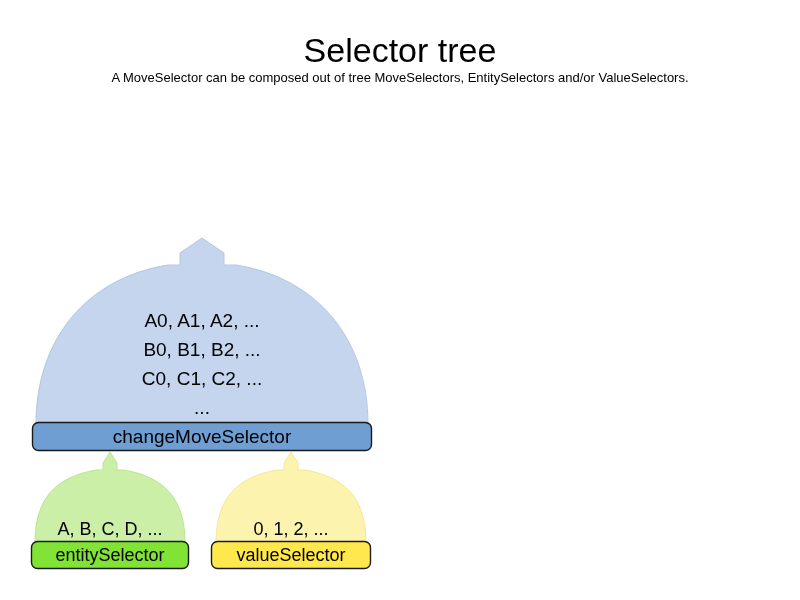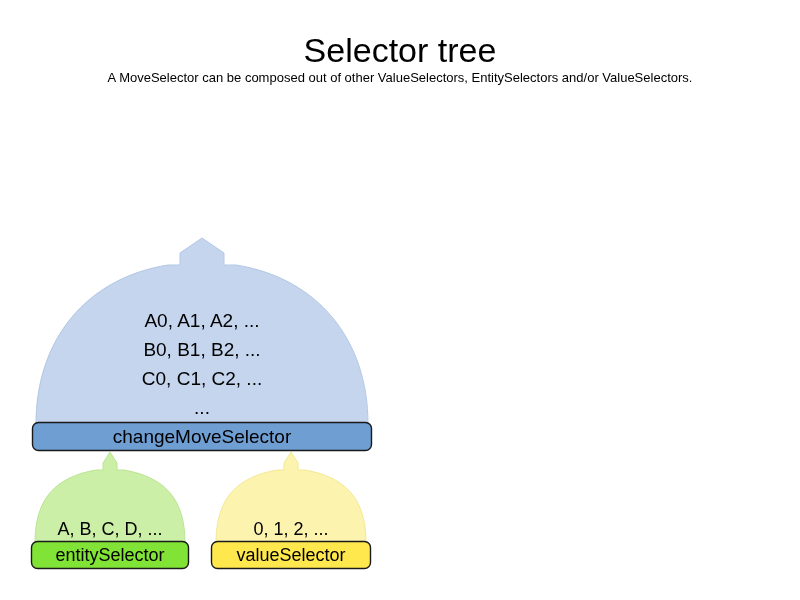--- a/index.html
+++ b/index.html
@@ -64,21 +64,21 @@
   .body-text.sub {
     font-size: 18px;
   }
 </style>
 </head>
 <body>
 
 <div id="canvas">
 
   <div class="title">Selector tree</div>
-  <div class="subtitle">A MoveSelector can be composed out of other ValueSelectors, EntitySelectors and/or ValueSelectors.</div>
+  <div class="subtitle">A MoveSelector can be composed out of tree MoveSelectors, EntitySelectors and/or ValueSelectors.</div>
 
   <svg class="diagram" width="800" height="600" viewBox="0 0 800 600">
 
     <g>
       <path d="M 36,424
                C 36,340 86,278 168,265
                L 180,265
                L 180,253
                L 202,238
                L 224,253

